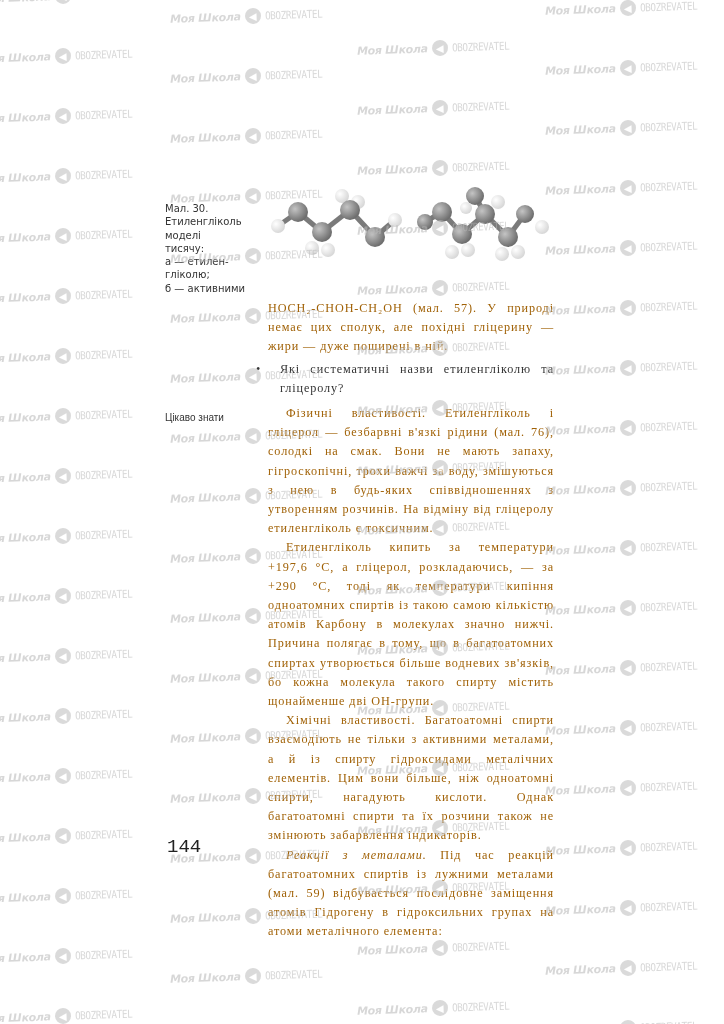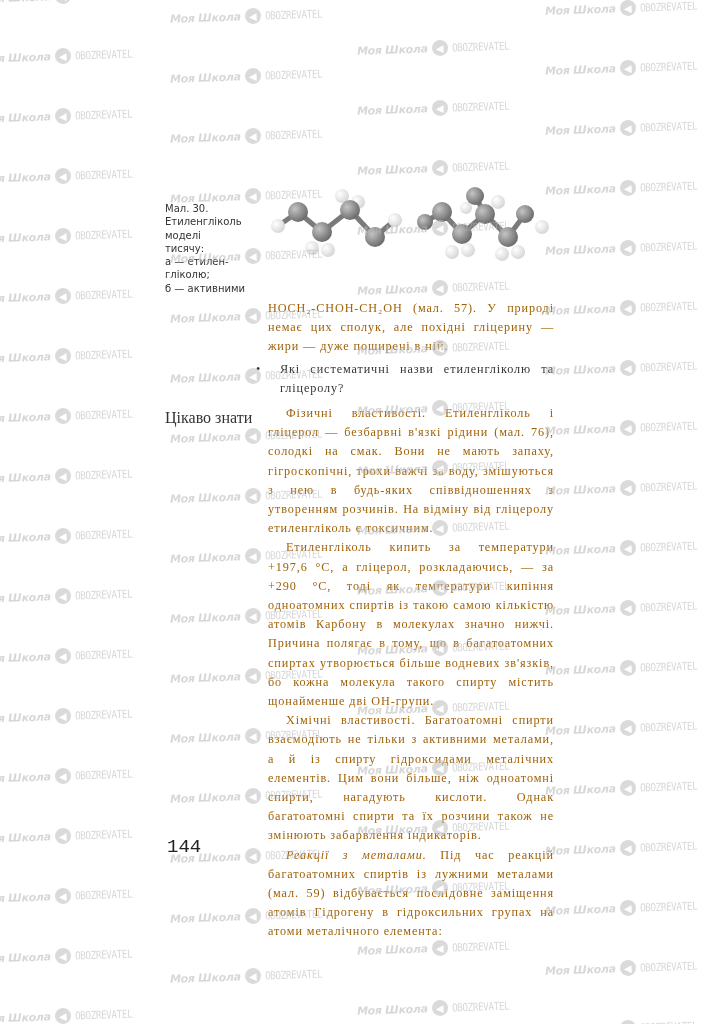--- a/index.html
+++ b/index.html
@@ -43,21 +43,21 @@
   }
   .main p { margin:0; }
   .indent { text-indent:18px; }
   .question { position:absolute; left:268px; top:360px; width:286px; font-size:12.2px; line-height:19px; letter-spacing:0.9px; color:#333; text-align:justify; }
   .question .bullet { display:inline-block; width:12px; }
   .question .q-body { padding-left:12px; text-indent:-12px; }
   .side {
     position:absolute; left:165px; top:410px; width:95px;
     font-size:11.5px; line-height:15.6px; letter-spacing:0.9px; color:#333;
   }
-  .side .head { font-family:Liberation Serif, serif; letter-spacing:0; font-size:16px; }
+  .side .head { font-family:Liberation Sans, sans-serif; letter-spacing:0; font-size:10px; }
   .italic { font-style:italic; }
   .page-number {
     position:absolute; left:167px; top:836px;
     font-family:Liberation Mono, monospace; font-size:19px; color:#222;
   }
 </style>
 </head>
 <body>
 
 <div class="figure">

